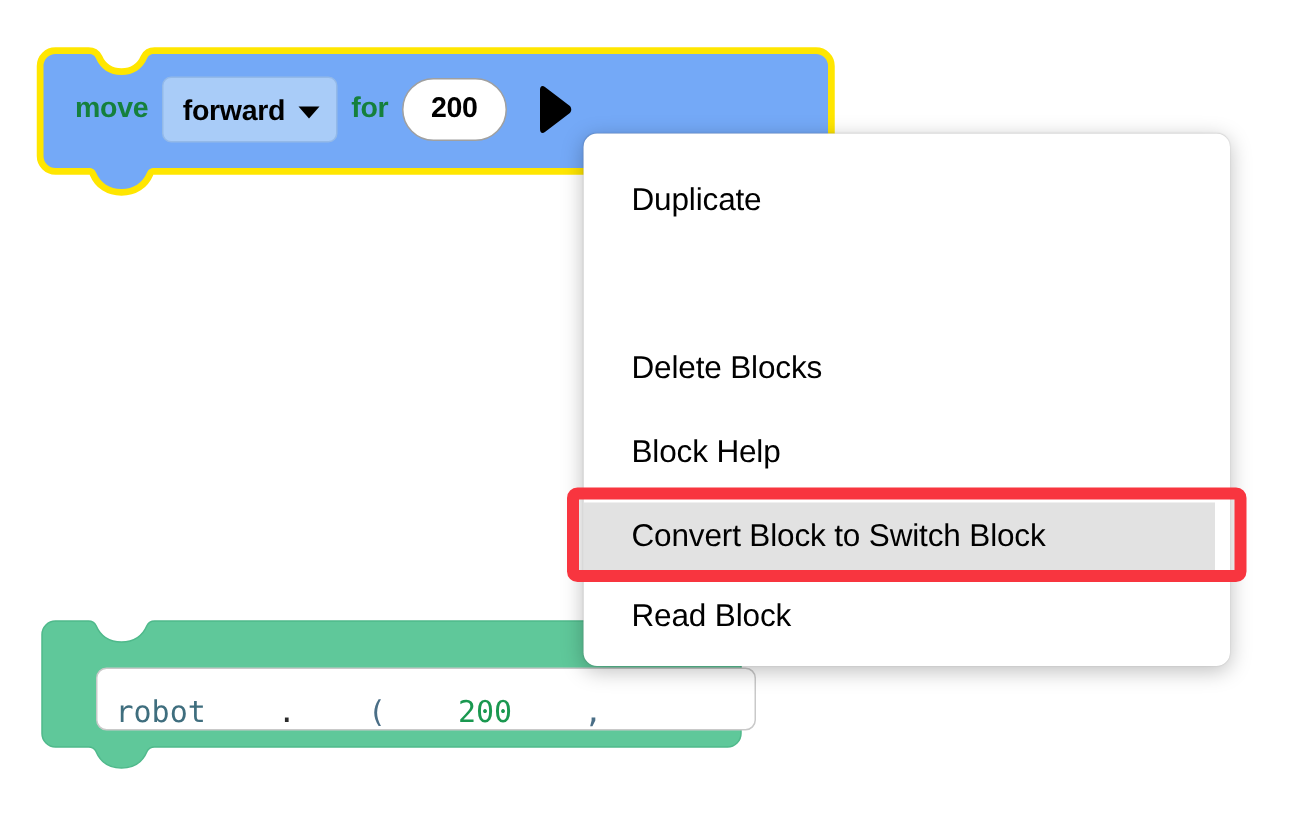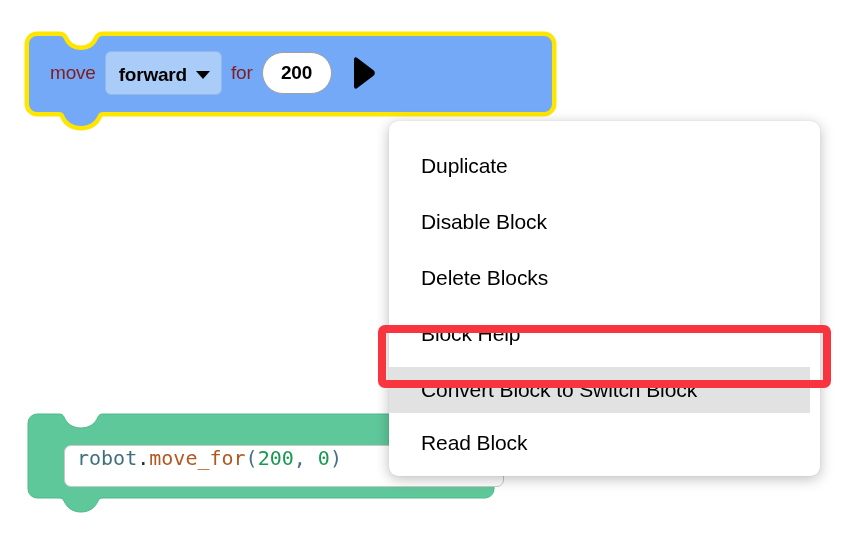--- a/index.html
+++ b/index.html
@@ -47,22 +47,22 @@
     display: flex;
     align-items: center;
     pointer-events: none;
   }
   #move-row {
     left: 28px;
     top: 11px;
     height: 64px;
   }
   .blk-label {
-    color: #7f1d1d;
-    font-weight: normal;
+    color: #15803d;
+    font-weight: bold;
     font-size: 19px;
     letter-spacing: -0.2px;
     white-space: nowrap;
     pointer-events: auto;
   }
   .blk-dropdown {
     display: inline-flex;
     align-items: center;
     gap: 9px;
     background: #a9ccf8;
@@ -125,47 +125,47 @@
   .code-field {
     position: absolute;
     left: 40px;
     top: 35px;
     width: 440px;
     height: 42px;
     background: #ffffff;
     border: 1px solid #c9c9c9;
     border-radius: 7px;
     display: flex;
-    align-items: flex-start;
+    align-items: flex-end;
     padding: 0 12px;
     box-sizing: border-box;
     font-family: "DejaVu Sans Mono", monospace;
     font-size: 20px;
     white-space: pre;
     overflow: hidden;
+    gap: 48px;
   }
   .tok-obj   { color: #3f6e7e; }
   .tok-dot   { color: #2b2b2b; }
   .tok-fn    { color: #b2571f; }
   .tok-paren { color: #4a6e86; }
   .tok-num   { color: #1a9850; }
   .tok-comma { color: #4a6e86; }
 
   
   #context-menu {
     position: absolute;
     left: 389px;
     top: 89px;
     width: 431px;
     height: 355px;
     background: #ffffff;
     border-radius: 9px;
     box-shadow: 0 3px 14px rgba(0,0,0,0.26), 0 0 1px rgba(0,0,0,0.18);
     overflow: hidden;
-    margin-top: 32px;
   }
   .menu-item {
     position: absolute;
     left: 0;
     width: 100%;
     height: 44px;
     display: flex;
     align-items: center;
     box-sizing: border-box;
     padding-left: 32px;
@@ -278,31 +278,28 @@
                h-382
                c-3,0 -4,1 -5,3
                c-3,7 -9,11 -17,11
                c-8,0 -14,-4 -17,-11
                c-1,-2 -2,-3 -5,-3
                h-22
                a9,9 0 0 1 -9,-9
                z" fill="#5fc89a" stroke="#4fb98b" stroke-width="1"></path>
     </svg>
     <div class="code-field">
-      <span class="tok-obj">robot</span><span class="tok-dot">.</span><span class="tok-fn">move_for</span><span class="tok-paren">(</span><span class="tok-num">200</span><span class="tok-comma">,</span><span class="tok-comma"> </span><span class="tok-num">0</span><span class="tok-paren">)</span>
+      <span class="tok-obj">robot</span><span class="tok-dot">.</span><span class="tok-paren">(</span><span class="tok-num">200</span><span class="tok-comma">,</span><span class="tok-comma"> </span><span class="tok-num">0</span><span class="tok-paren">)</span>
     </div>
   </div>
 
   <div id="context-menu">
     <div class="menu-item" style="top:23px;">
       <span class="mi-label">Duplicate</span>
     </div>
-    <div class="menu-item" style="top:79px;">
-      <span class="mi-label">Disable Block</span>
-    </div>
     <div class="menu-item" style="top:191px;">
       <span class="mi-label">Block Help</span>
     </div>
     <div class="menu-item" style="top:135px;">
       <span class="mi-label">Delete Blocks</span>
     </div>
     <div class="menu-item" style="top:300px;">
       <span class="mi-label">Read Block</span>
     </div>
     <div class="menu-item highlighted" style="top:246px; height:46px; width:421px;">

